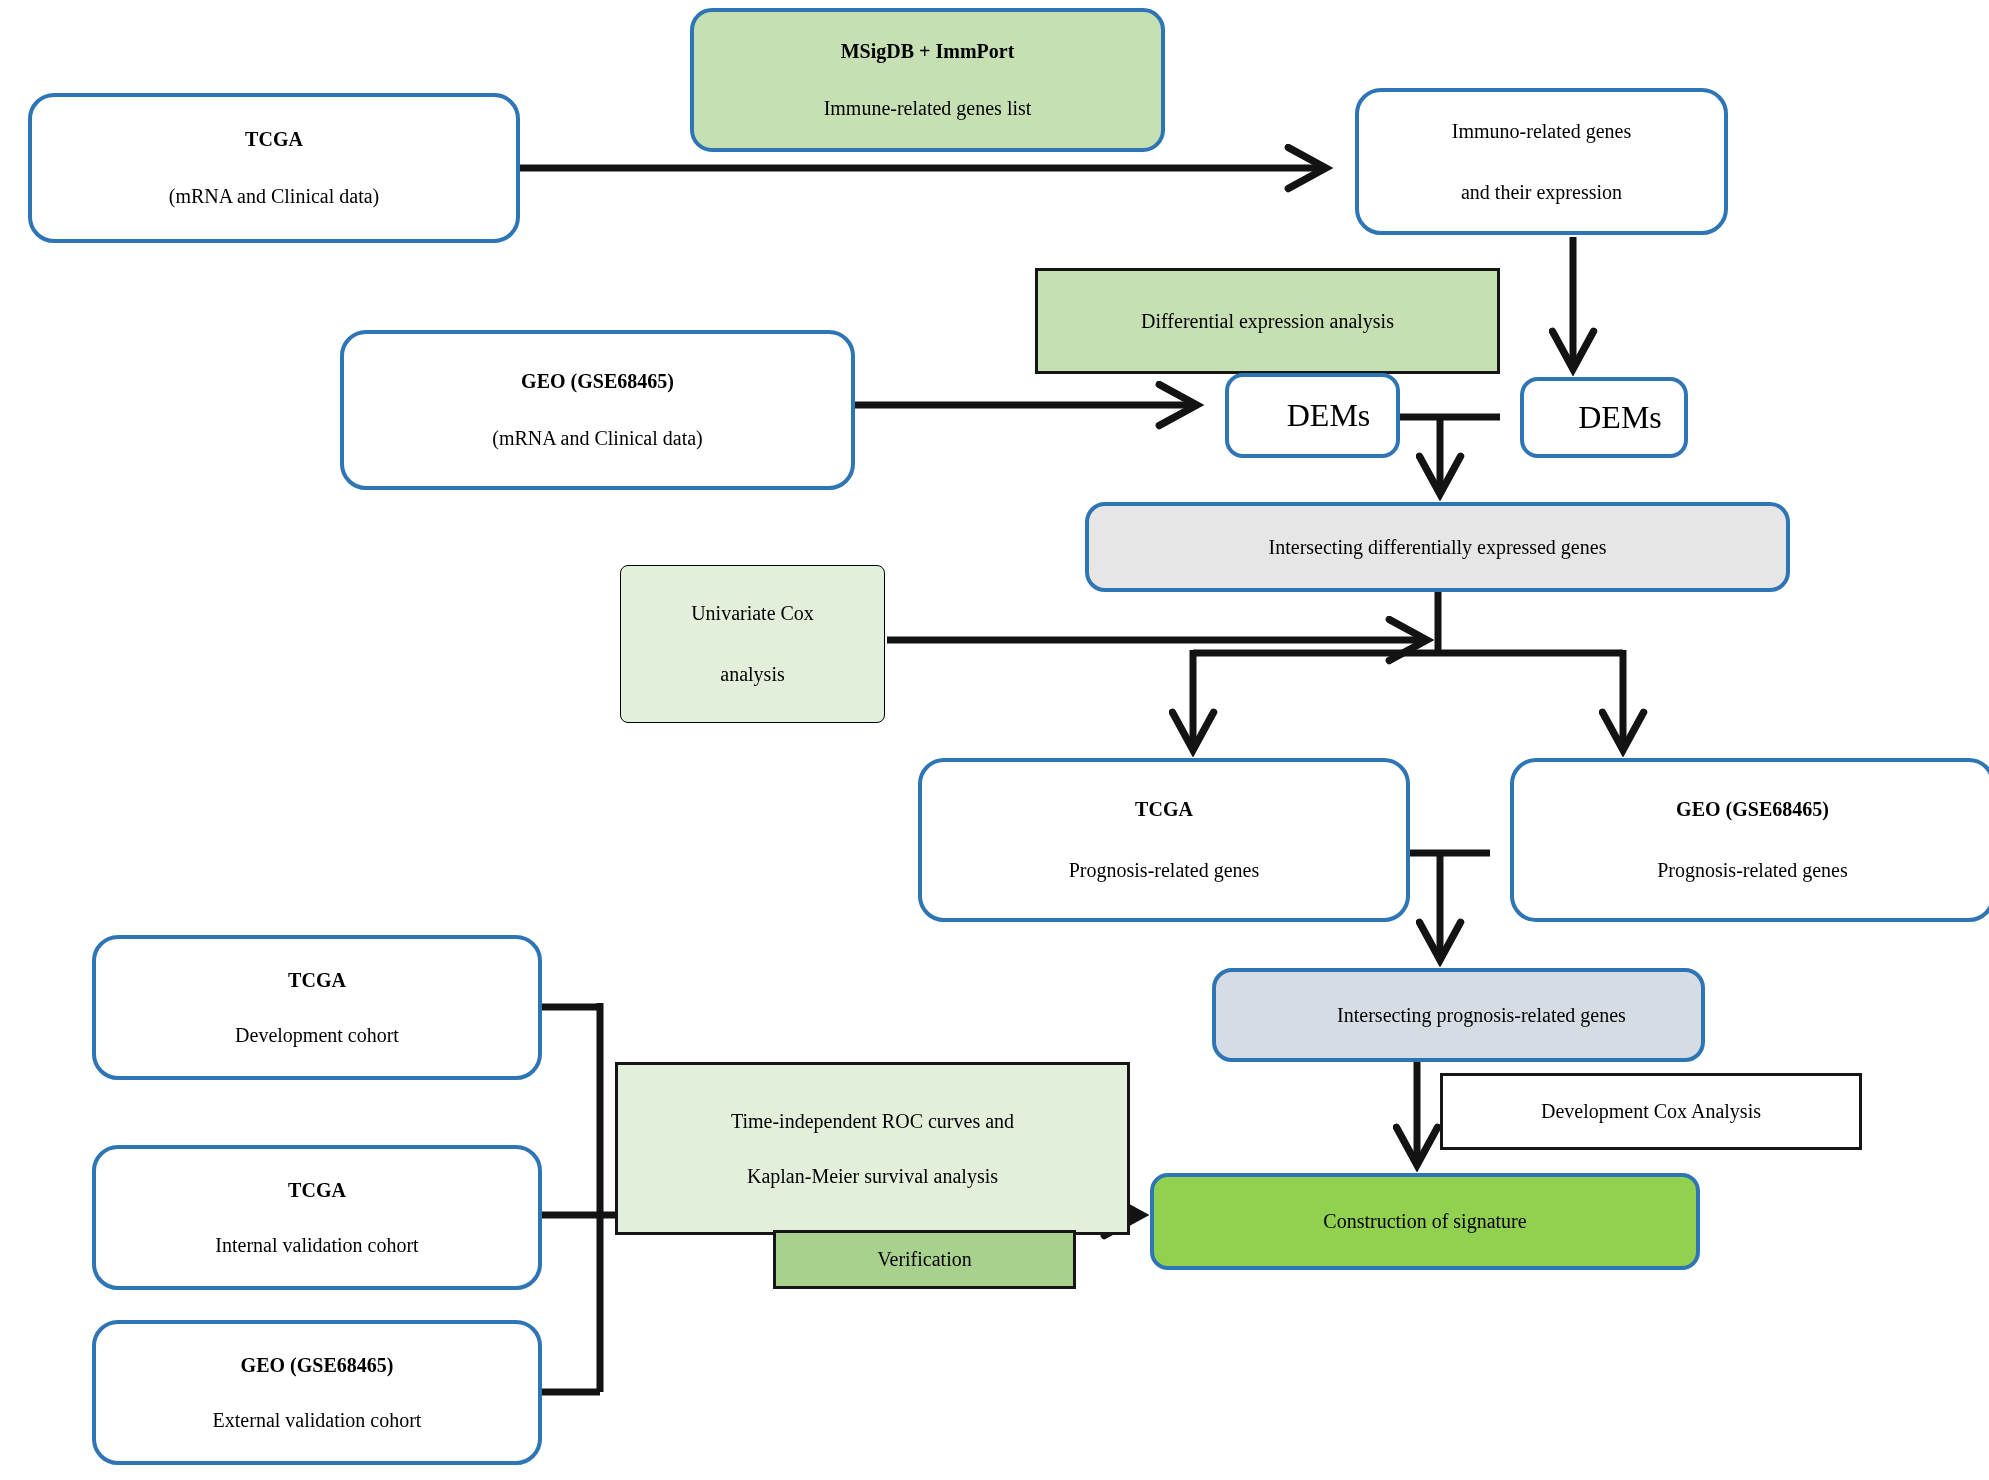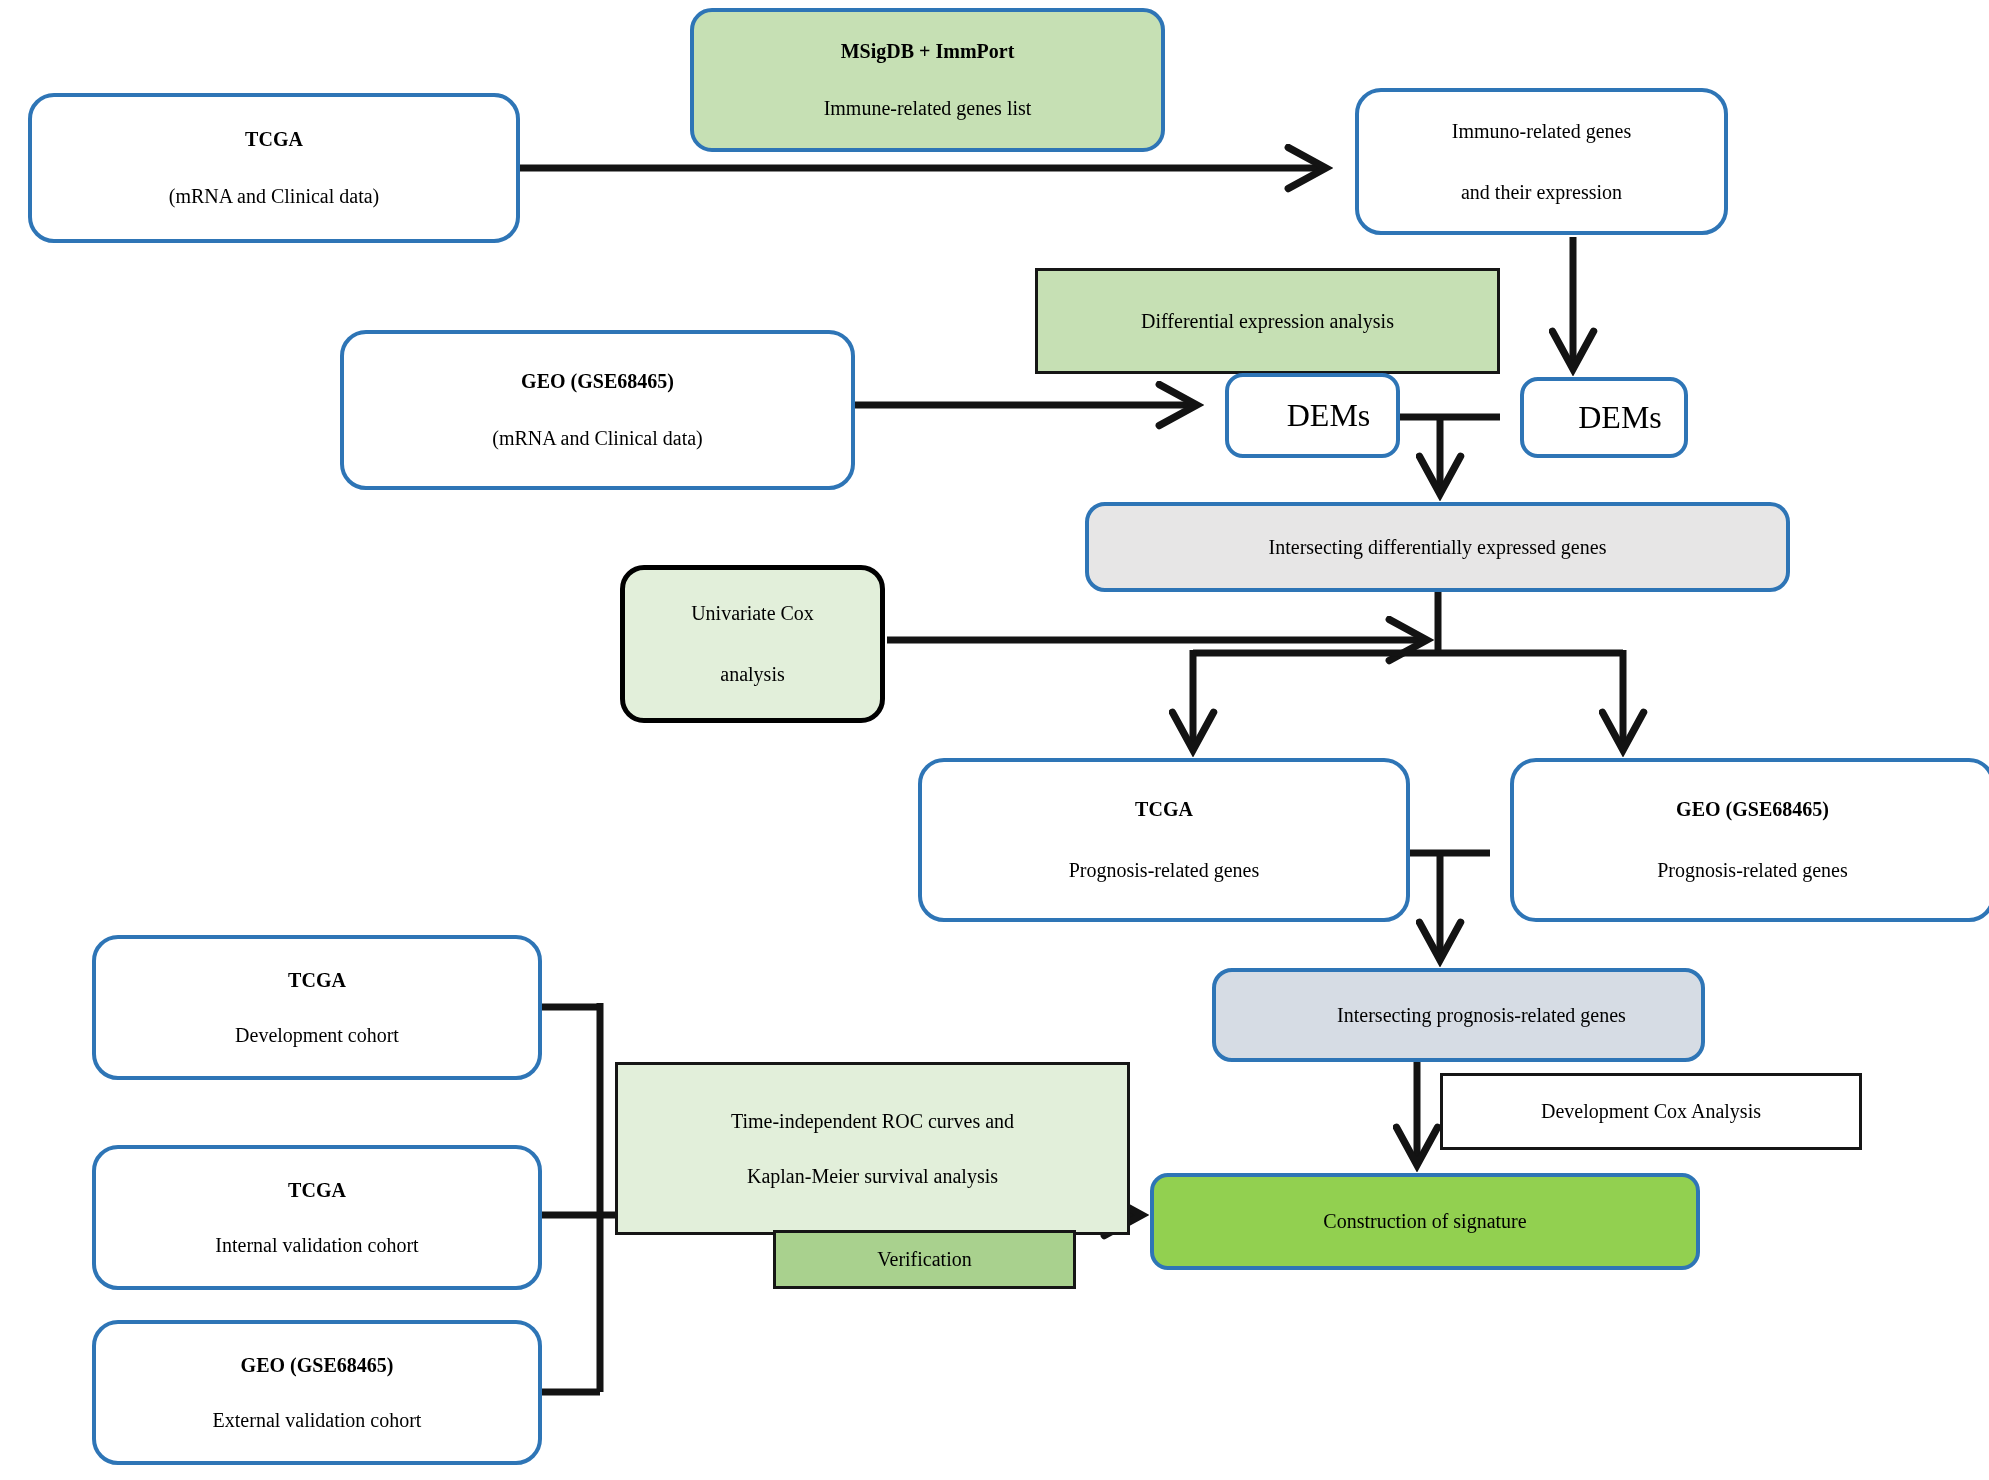--- a/index.html
+++ b/index.html
@@ -12,21 +12,21 @@
   
   .blue-round{background:#ffffff;border:4px solid #2e75b6;border-radius:26px;margin-left:20px;}
   .green-blue{background:#c6e0b4;border:4px solid #2e75b6;border-radius:22px;}
   .green-black{background:#c6e0b4;border:3px solid #161616;}
   .ltgreen-black{background:#e2efda;border:3px solid #161616;}
   .medgreen-black{background:#a9d18e;border:3px solid #161616;}
   .gray-blue{background:#e7e6e6;border:4px solid #2e75b6;border-radius:20px;}
   .bluegray-blue{background:#d6dce4;border:4px solid #2e75b6;border-radius:20px;padding-left:46px;}
   .brightgreen-blue{background:#92d050;border:4px solid #2e75b6;border-radius:18px;}
   .white-black{background:#ffffff;border:3px solid #161616;}
-  .univ{background:#e2efda;border:5px solid #000000;border-radius:24px;}
+  .univ{background:#e2efda;border:1px solid #000000;border-radius:8px;}
   .r18{border-radius:18px;padding-left:32px;}
   
   #tcga-data{left:8px;top:93px;width:492px;height:150px;}
   #msigdb{left:690px;top:8px;width:475px;height:144px;}
   #immuno-genes{left:1335px;top:88px;width:373px;height:147px;gap:40px;}
   #geo-data{left:320px;top:330px;width:515px;height:160px;}
   #diff-expr{left:1035px;top:268px;width:465px;height:106px;}
   #dems-left{left:1205px;top:373px;width:175px;height:85px;font-size:32px;}
   #dems-right{left:1500px;top:377px;width:168px;height:81px;font-size:32px;}
   #intersect-deg{left:1085px;top:502px;width:705px;height:90px;}

